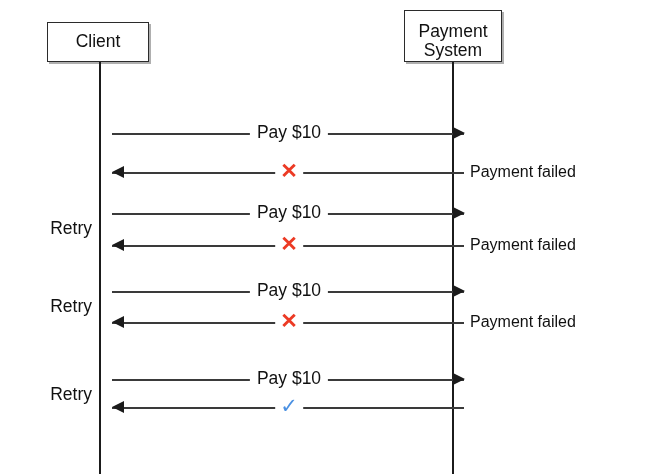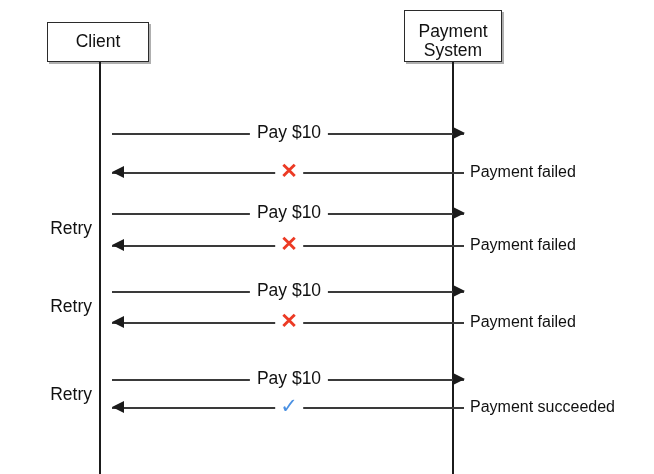--- a/index.html
+++ b/index.html
@@ -205,16 +205,15 @@
   <div class="retry-label" style="top:384px">Retry</div>
   <div class="message-row" style="top:369px">
     <div class="msg-line" style="left:100px; width:352px"></div>
     <div class="arrow-head right" style="left:441px"></div>
     <div class="msg-label" style="left:277px">Pay $10</div>
   </div>
   <div class="message-row" style="top:397px">
     <div class="msg-line" style="left:100px; width:352px"></div>
     <div class="arrow-head left" style="left:100px"></div>
     <div class="status-mark success" style="left:277px">✓</div>
-    <div class="right-note">Payment succeeded</div>
   </div>
 
 </div>
 
 </body></html>

